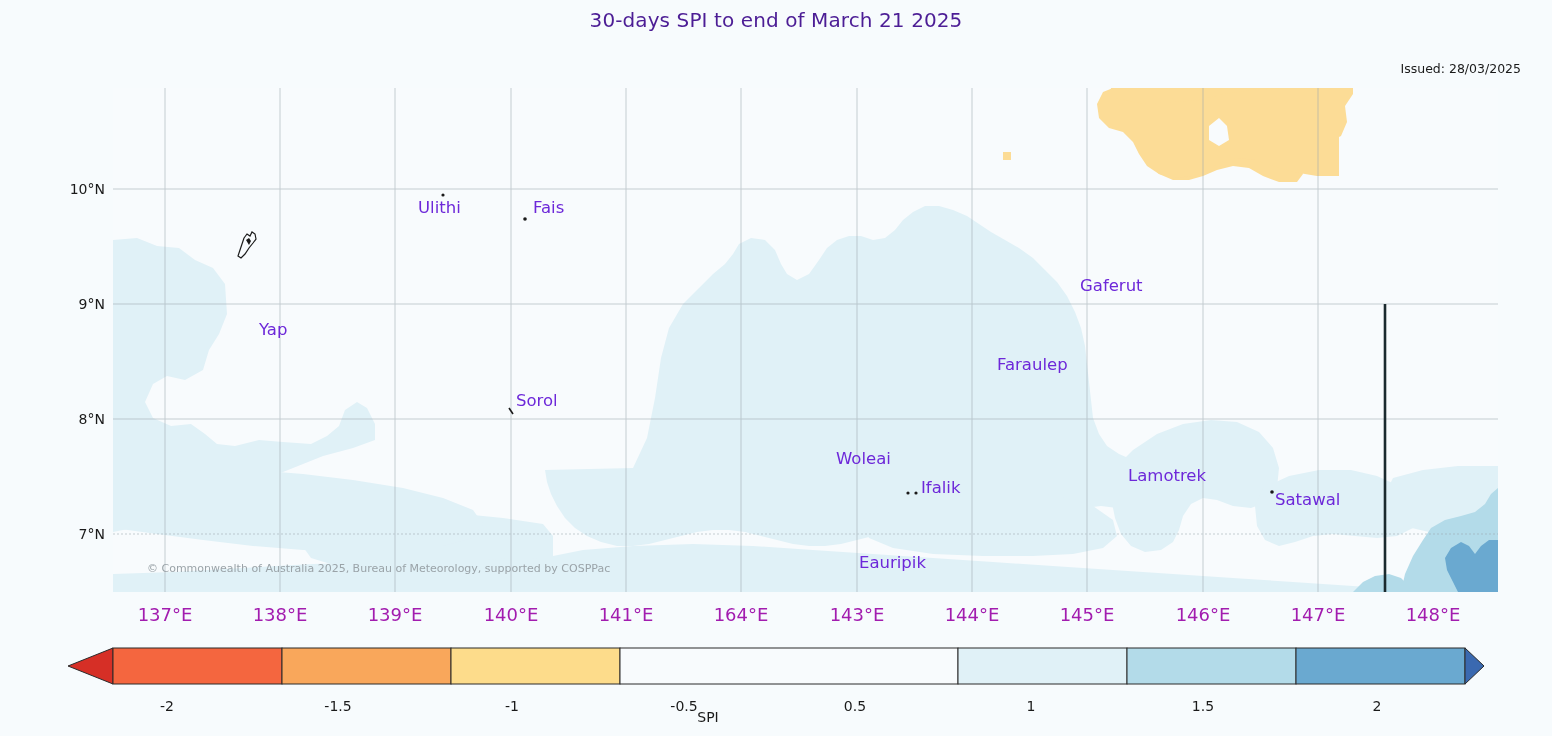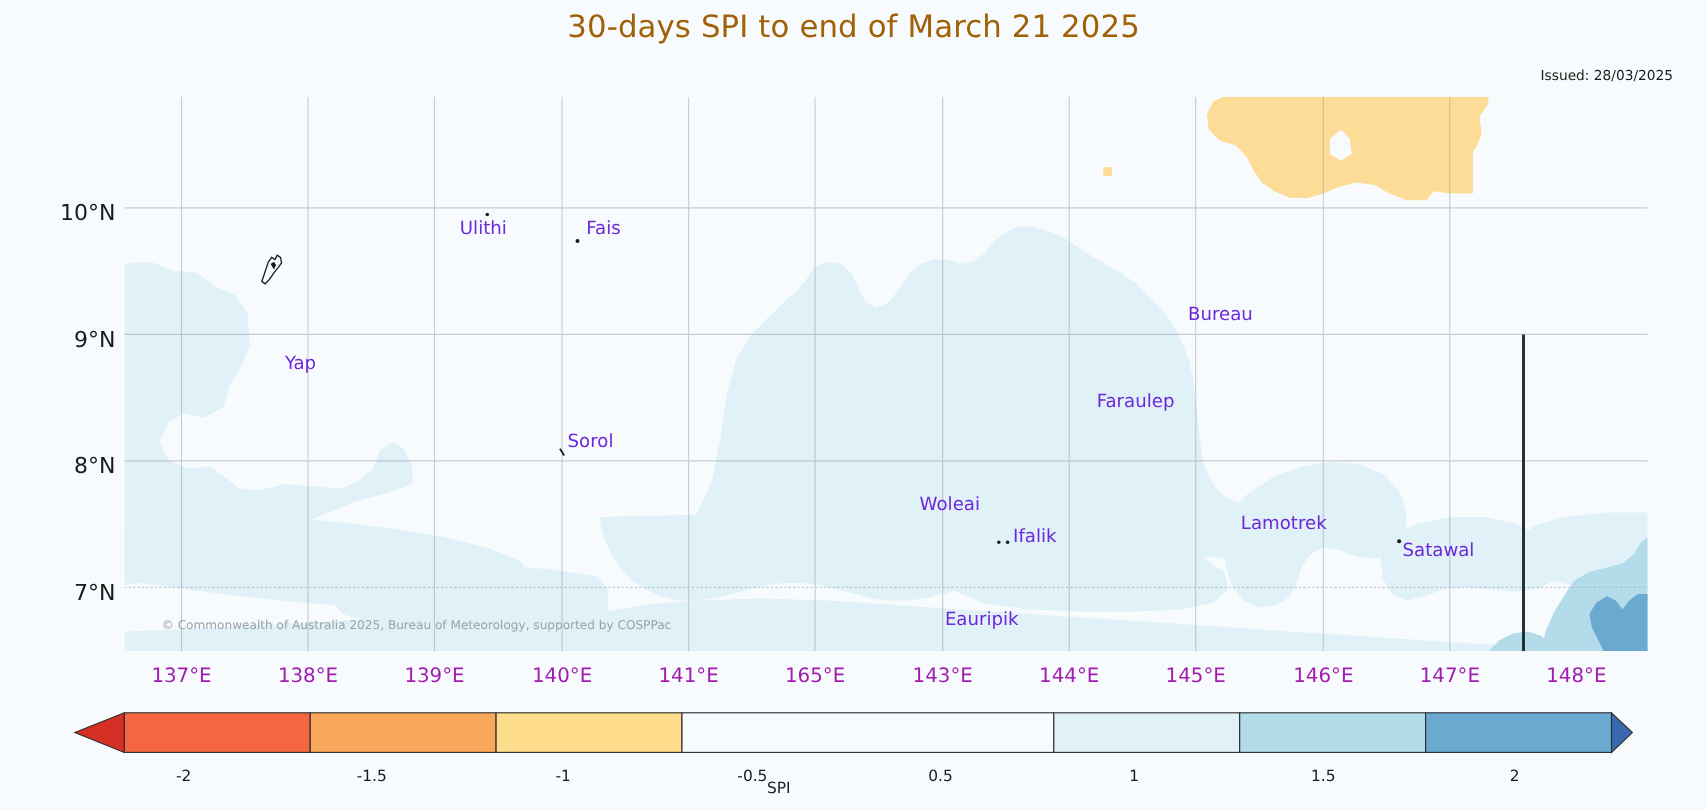--- a/index.html
+++ b/index.html
@@ -15,22 +15,22 @@
     background: #f7fbfd;
     overflow: hidden;
   }
 
   
   #title {
     position: absolute;
     left: 0; top: 8px;
     width: 1552px;
     text-align: center;
-    font-size: 28px;
-    color: #a16207;
+    font-size: 20px;
+    color: #4c1d95;
     letter-spacing: 0.1px;
   }
   #meta-left {
     position: absolute;
     left: 31px; top: 44px;
     font-size: 12.5px;
     color: #1a1a1a;
     line-height: 15.5px;
   }
   #meta-right {
@@ -47,21 +47,21 @@
     left: 113px; top: 88px;
     width: 1385px; height: 504px;
     background: #f7fbfd;
     overflow: hidden;
   }
   #map-svg { display: block; }
 
   .ytick-label {
     position: absolute;
     right: 0;
-    font-size: 20px;
+    font-size: 14px;
     color: #1a1a1a;
     white-space: nowrap;
     text-align: right;
   }
   #ytick-wrap {
     position: absolute;
     left: 0; top: 0; width: 105px; height: 736px;
   }
   #xtick-wrap {
     position: absolute;
@@ -266,38 +266,38 @@
 
           <circle cx="1159" cy="404" r="1.8" stroke="none"></circle>
         </g>
       </g>
     </svg>
 
     <div class="place-label" style="left:146px; top:232px">Yap</div>
     <div class="place-label" style="left:305px; top:110px">Ulithi</div>
     <div class="place-label" style="left:420px; top:110px">Fais</div>
     <div class="place-label" style="left:403px; top:303px">Sorol</div>
-    <div class="place-label" style="left:967px; top:188px">Bureau</div>
+    <div class="place-label" style="left:967px; top:188px">Gaferut</div>
     <div class="place-label" style="left:884px; top:267px">Faraulep</div>
     <div class="place-label" style="left:723px; top:361px">Woleai</div>
     <div class="place-label" style="left:808px; top:390px">Ifalik</div>
     <div class="place-label" style="left:1015px; top:378px">Lamotrek</div>
     <div class="place-label" style="left:1162px; top:402px">Satawal</div>
     <div class="place-label" style="left:746px; top:465px">Eauripik</div>
   </div>
 
   <div id="credit">© Commonwealth of Australia 2025, Bureau of Meteorology, supported by COSPPac</div>
 
   <div id="xtick-wrap">
     <div class="xtick-label" style="left:165px">137°E</div>
     <div class="xtick-label" style="left:280px">138°E</div>
     <div class="xtick-label" style="left:395px">139°E</div>
     <div class="xtick-label" style="left:511px">140°E</div>
     <div class="xtick-label" style="left:626px">141°E</div>
-    <div class="xtick-label" style="left:741px">165°E</div>
+    <div class="xtick-label" style="left:741px">164°E</div>
     <div class="xtick-label" style="left:857px">143°E</div>
     <div class="xtick-label" style="left:972px">144°E</div>
     <div class="xtick-label" style="left:1087px">145°E</div>
     <div class="xtick-label" style="left:1203px">146°E</div>
     <div class="xtick-label" style="left:1318px">147°E</div>
     <div class="xtick-label" style="left:1433px">148°E</div>
   </div>
 
   <div id="cbar-wrap">
     <svg id="cbar-svg" width="1552" height="50" viewBox="0 0 1552 50" xmlns="http://www.w3.org/2000/svg">

